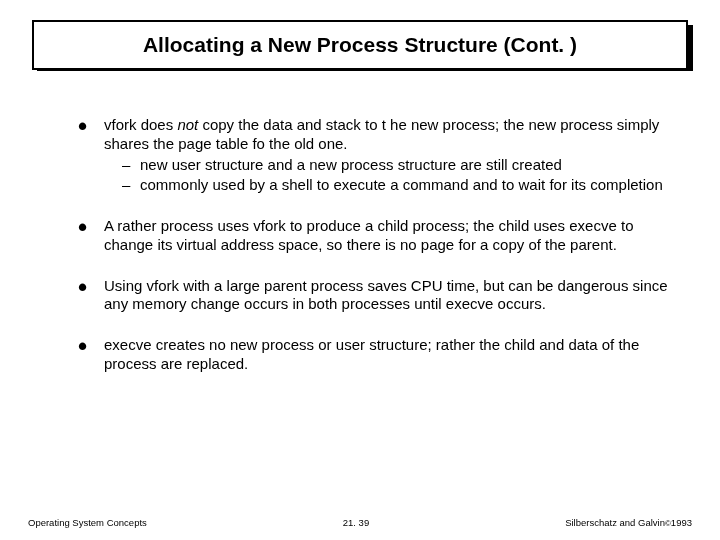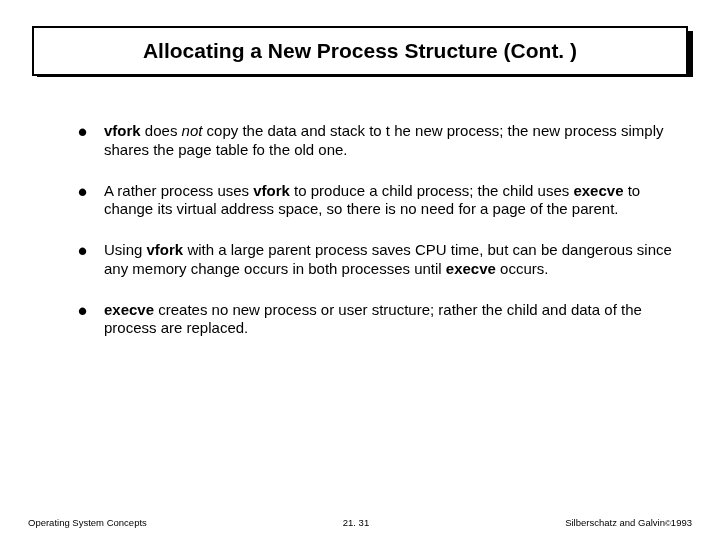--- a/index.html
+++ b/index.html
@@ -1,28 +1,28 @@
 <!DOCTYPE html>
 <html><head>
 <meta charset="utf-8">
 <style>
   html,body{margin:0;padding:0;width:720px;height:540px;background:#fff;font-family:Arial,Helvetica,sans-serif;color:#000}
-  .slide{position:relative;width:720px;height:540px;box-sizing:border-box;padding:26px 28px 0 28px}
+  .slide{position:relative;width:720px;height:540px;box-sizing:border-box;padding:20px 28px 0 28px}
   .title-wrap{position:relative;margin:0 4px}
   .title-shadow{position:absolute;top:5px;left:5px;right:-5px;height:46px;background:#000}
   .title-box{position:relative;background:#fff;border:2px solid #000;height:46px;display:flex;align-items:center;justify-content:center}
   .title-box span{font-weight:bold;font-size:21px}
   .content{margin:46px 18px 0 50px}
   ul.top{list-style:none;padding:0;margin:0}
   ul.top>li{position:relative;padding-left:26px;margin-bottom:22px;font-size:15px;line-height:1.25}
   ul.top>li:before{content:"•";position:absolute;left:0;top:-6px;font-size:26px;font-weight:bold}
   ul.sub{list-style:none;padding:0;margin:2px 0 0 18px}
   ul.sub>li{position:relative;padding-left:18px;margin-top:2px;font-size:15px;line-height:1.25}
   ul.sub>li:before{content:"–";position:absolute;left:0;top:0}
-  b{font-weight:bold}
+  b{font-weight:normal}
   i{font-style:italic}
   .footer{position:absolute;left:28px;right:28px;bottom:12px;font-size:9.5px;display:flex;justify-content:space-between;align-items:center}
   .copy{font-size:8px}
 </style>
 </head>
 <body>
 
 <div class="slide">
 
   <div class="title-wrap">
@@ -30,38 +30,42 @@
     <div class="title-box">
       <span>Allocating a New Process Structure (Cont. )</span>
     </div>
   </div>
 
   <div class="content">
     <ul class="top">
 
       <li>
         <b>vfork</b><span> does </span><i>not</i><span> copy the data and stack to t he new process; the new process simply shares the page table fo the old one.</span>
+        <ul class="sub">
+          <li>new user structure and a new process structure are still created</li>
+          <li>commonly used by a shell to execute a command and to wait for its completion</li>
+        </ul>
       </li>
 
       <li>
-        <span>A rather process uses </span><b>vfork</b><span> to produce a child process; the child uses </span><b>execve</b><span> to change its virtual address space, so there is no need for a page of the parent.</span>
+        <span>A rather process uses </span><b>vfork</b><span> to produce a child process; the child uses </span><b>execve</b><span> to change its virtual address space, so there is no page for a copy of the parent.</span>
       </li>
 
       <li>
         <span>Using </span><b>vfork</b><span> with a large parent process saves CPU time, but can be dangerous since any memory change occurs in both processes until </span><b>execve</b><span> occurs.</span>
       </li>
 
       <li>
         <b>execve</b><span> creates no new process or user structure; rather the child and data of the process are replaced.</span>
       </li>
 
     </ul>
   </div>
 
   <div class="footer">
     <span>Operating System Concepts</span>
-    <span>21. 31</span>
+    <span>21. 39</span>
     <span>
       <span>Silberschatz and Galvin</span><span class="copy">©</span><span>1993</span>
     </span>
   </div>
 
 </div>
 
 </body></html>

